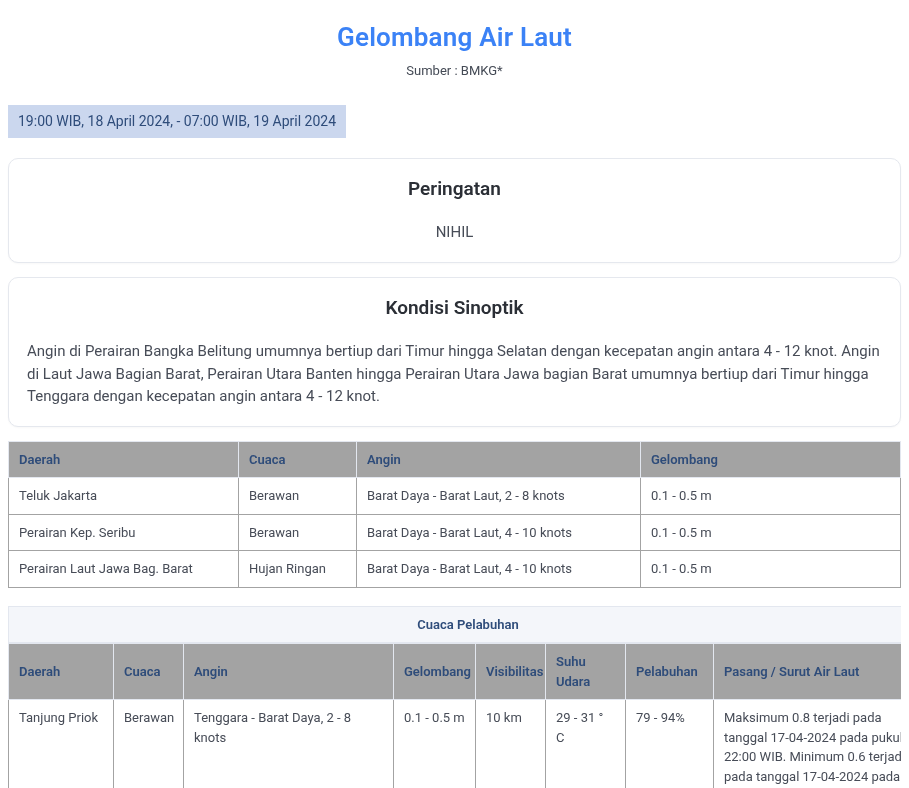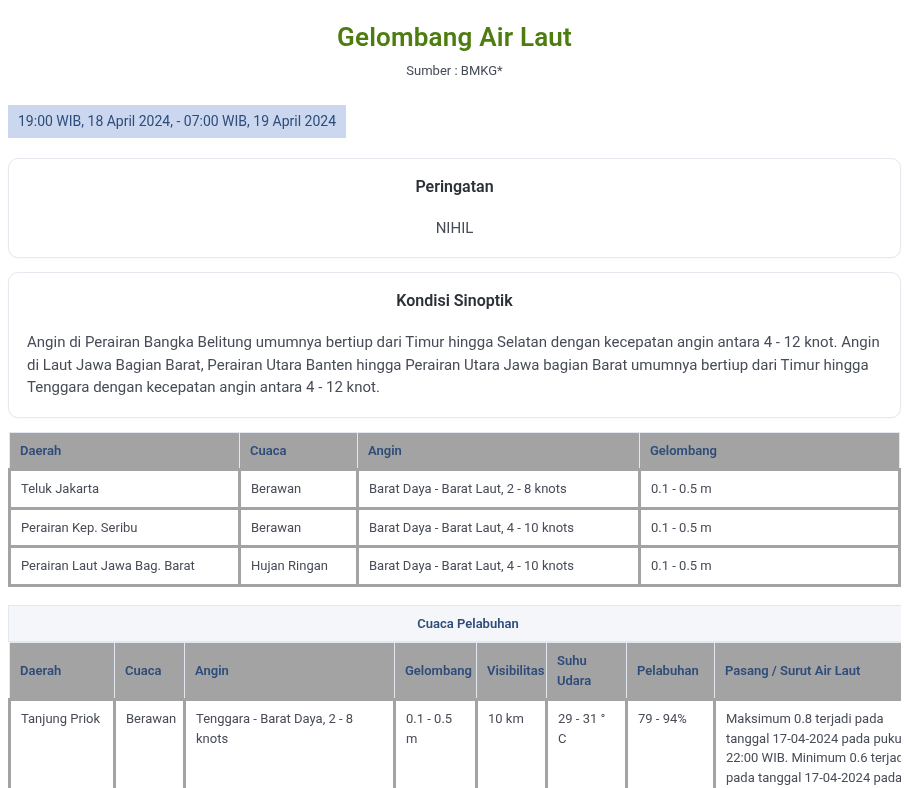--- a/index.html
+++ b/index.html
@@ -11,21 +11,21 @@
     background: #fff;
     font-size: 13px;
     line-height: 1.5;
     width: 909px;
   }
   h1.title {
     text-align: center;
     font-size: 26px;
     font-weight: 600;
     margin: 18px 0 4px 0;
-    color: #4d7c0f;
+    color: #3b82f6;
     letter-spacing: 0.2px;
   }
   .subtitle {
     text-align: center;
     font-size: 13px;
     color: #444a55;
     margin-bottom: 24px;
   }
   .time-chip {
     display: inline-block;
@@ -39,21 +39,21 @@
     border: 1px solid #e5e8ee;
     border-radius: 10px;
     background: #fff;
     box-shadow: 0 1px 2px rgba(0,0,0,0.03);
     padding: 16px 18px 18px 18px;
     margin-bottom: 14px;
   }
   .card .card-title {
     text-align: center;
     font-weight: 600;
-    font-size: 16px;
+    font-size: 19px;
     color: #2b2f36;
     margin-bottom: 18px;
   }
   .card .card-body {
     font-size: 15px;
     color: #474c57;
   }
   .card .card-body.center {
     text-align: center;
   }
@@ -82,21 +82,21 @@
   thead th {
     background: #a3a3a3;
     border: 1px solid #e3e7ef;
     text-align: left;
     padding: 8px 10px;
     font-weight: 600;
     color: #2e4c7a;
     font-size: 13px;
   }
   tbody td {
-    border: 3px solid #a3a3a3;
+    border: 1px solid #a3a3a3;
     padding: 8px 10px;
     vertical-align: top;
   }
   .table-wrap::-webkit-scrollbar { height: 11px; }
   .table-wrap::-webkit-scrollbar-track { background: #eceef2; }
   .table-wrap::-webkit-scrollbar-thumb { background: #c4c9d2; }
 </style>
 </head>
 <body>
 

